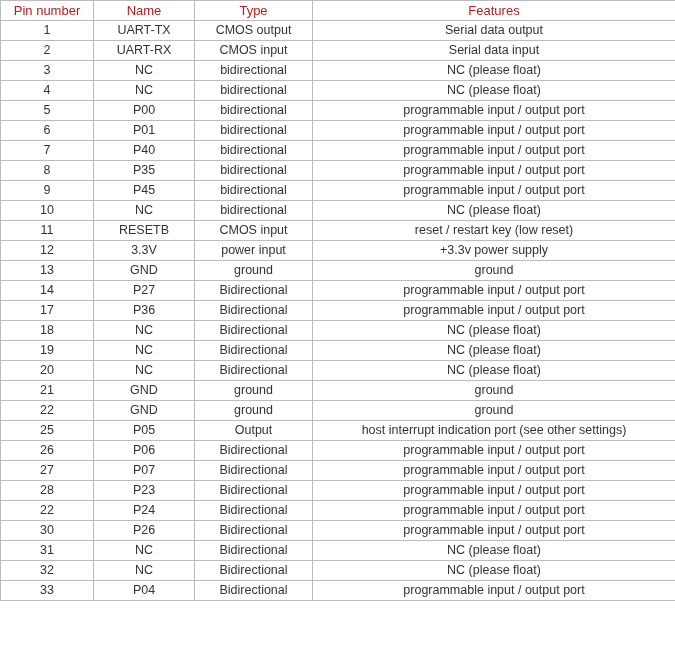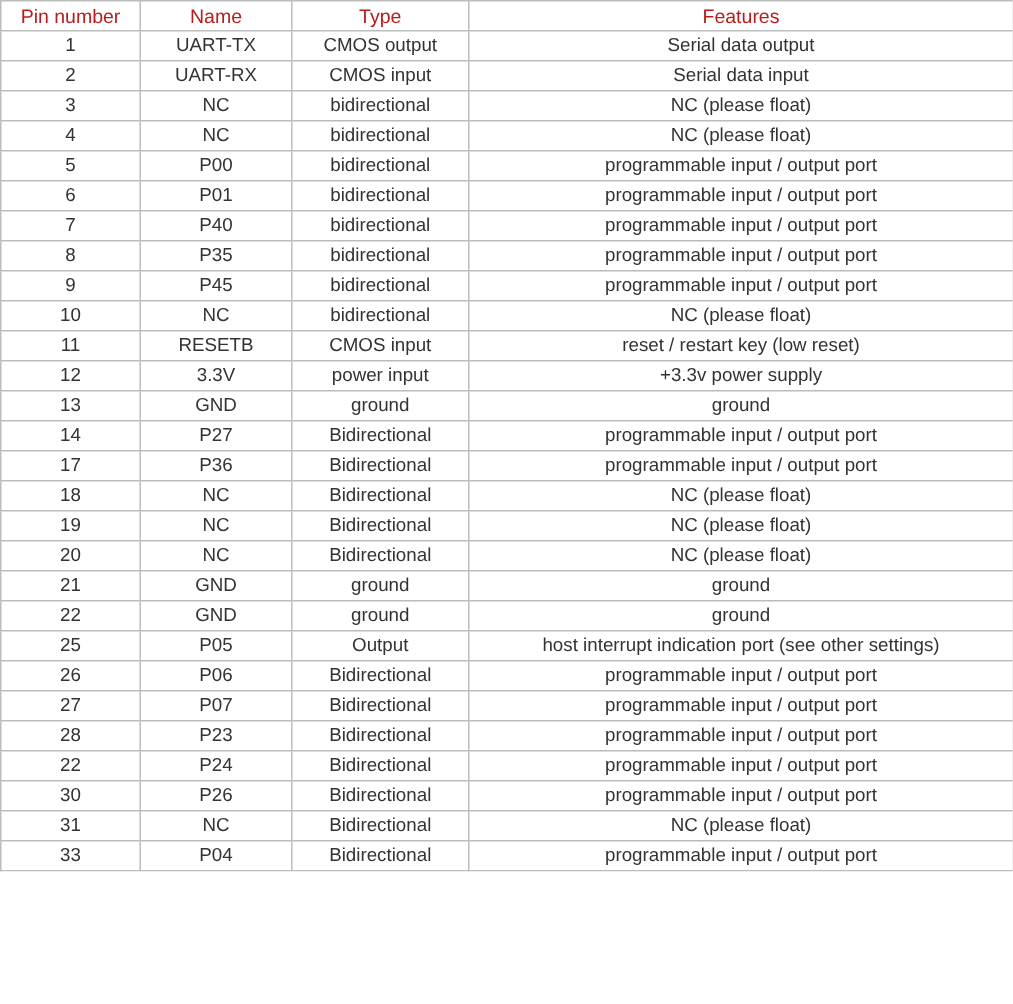--- a/index.html
+++ b/index.html
@@ -212,19 +212,25 @@
         <td>Bidirectional</td>
         <td>programmable input / output port</td>
       </tr>
       <tr>
         <td>31</td>
         <td>NC</td>
         <td>Bidirectional</td>
         <td>NC (please float)</td>
       </tr>
       <tr>
+        <td>32</td>
+        <td>NC</td>
+        <td>Bidirectional</td>
+        <td>NC (please float)</td>
+      </tr>
+      <tr>
         <td>33</td>
         <td>P04</td>
         <td>Bidirectional</td>
         <td>programmable input / output port</td>
       </tr>
     </tbody>
 </table>
 
 </body></html>

